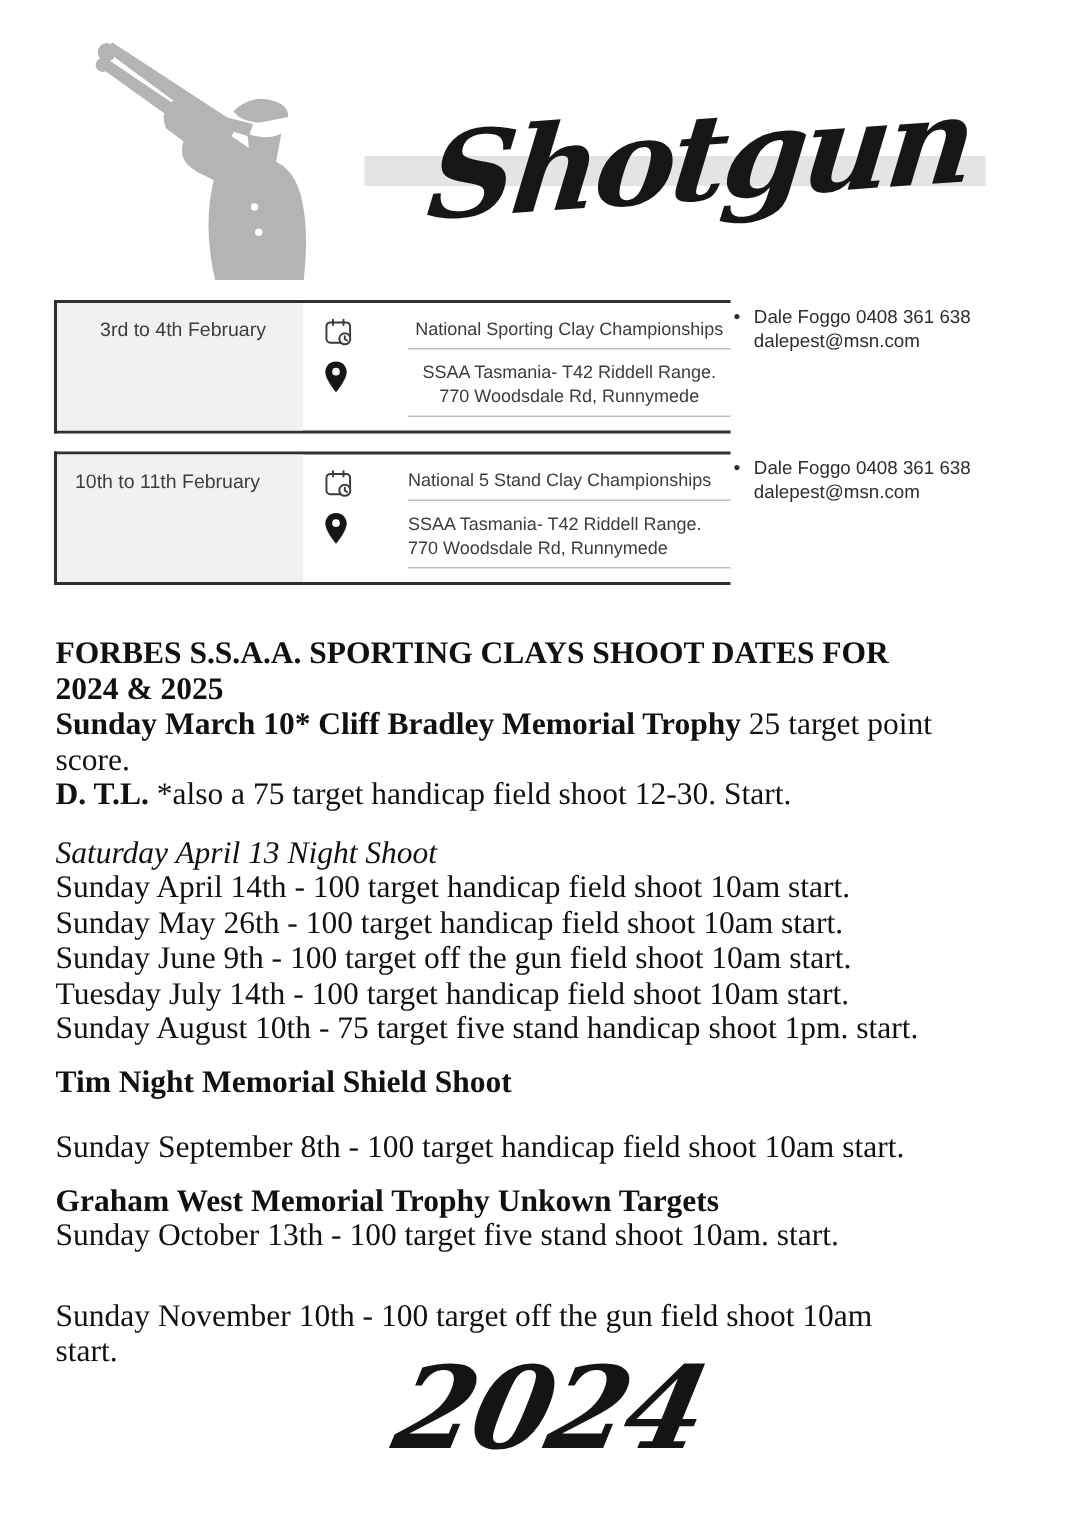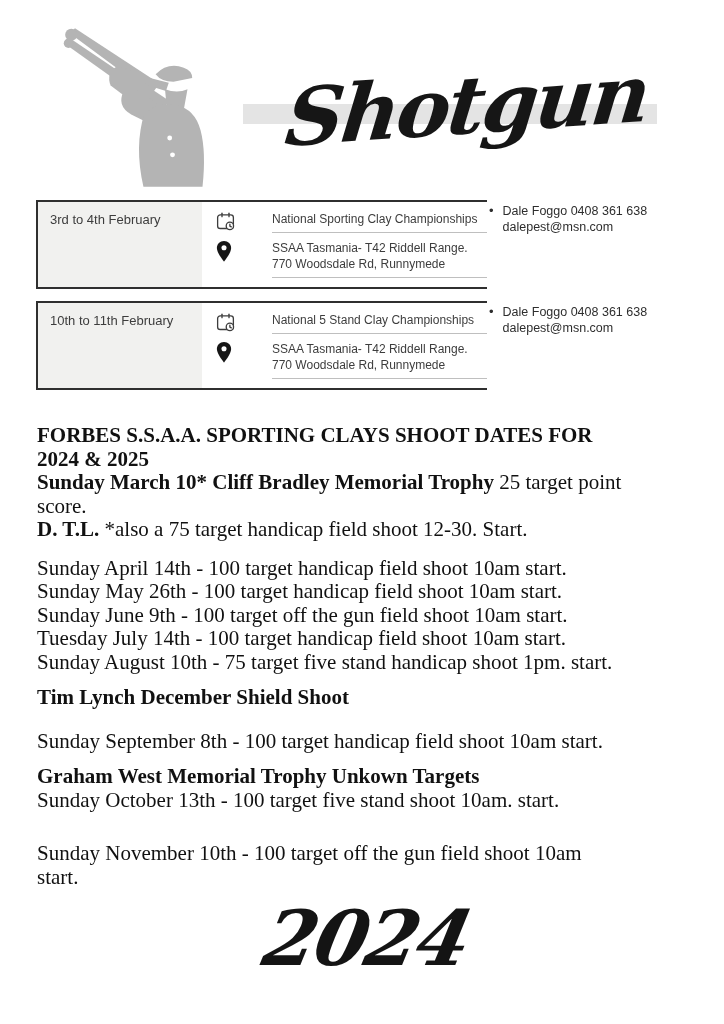--- a/index.html
+++ b/index.html
@@ -18,21 +18,21 @@
     font-size:80px; line-height:136px; text-align:center; color:#161616;
     transform:skewX(-10deg) rotate(-4deg); letter-spacing:-3px; white-space:nowrap;
   }
 
   
   .event-block {
     position:absolute; left:36px; width:451px; height:89px; box-sizing:border-box;
     border-top:2px solid var(--rule_dark); border-bottom:2px solid var(--rule_dark);
     border-left:2px solid var(--rule_dark);
   }
-  #event-block-1 { top:200px; }
+  #event-block-1 { top:200px;text-align:center; }
   #event-block-2 { top:301px; }
   .date-panel {
     position:absolute; left:0; top:0; bottom:0; width:164px; background:var(--panel);
     box-sizing:border-box; padding:10px 8px 0 12px;
     font-size:13px; color:var(--text_gray);
   }
   .details { position:absolute; left:177px; top:9px; right:0; }
   .detail-row { display:flex; gap:11px; margin-bottom:7px; align-items:flex-start; }
   .detail-icon { width:22px; flex:none; }
   .detail-icon svg { display:block; }
@@ -170,27 +170,28 @@
       <span>dalepest@msn.com</span>
     </span>
   </div>
 
   <div class="schedule">
     <div class="sched-heading">FORBES S.S.A.A. SPORTING CLAYS SHOOT DATES FOR 2024 &amp; 2025</div>
     <div>
         <div class="line bold-lead"><span class="b">Sunday March 10* Cliff Bradley Memorial Trophy</span><span> 25 target point score.</span></div>
         <div class="line bold-lead"><span class="b">D. T.L.</span><span> *also a 75 target handicap field shoot 12-30. Start.</span></div>
         <div class="sp-md"></div>
+        <div class="line italic">Saturday April 13 Night Shoot</div>
         <div class="line text">Sunday April 14th - 100 target handicap field shoot 10am start.</div>
         <div class="line text">Sunday May 26th - 100 target handicap field shoot 10am start.</div>
         <div class="line text">Sunday June 9th - 100 target off the gun field shoot 10am start.</div>
         <div class="line text">Tuesday July 14th - 100 target handicap field shoot 10am start.</div>
         <div class="line text">Sunday August 10th - 75 target five stand handicap shoot 1pm. start.</div>
         <div class="sp-sm"></div>
-        <div class="line heading">Tim Lynch December Shield Shoot</div>
+        <div class="line heading">Tim Night Memorial Shield Shoot</div>
         <div class="sp-lg"></div>
         <div class="line text">Sunday September 8th - 100 target handicap field shoot 10am start.</div>
         <div class="sp-sm"></div>
         <div class="line heading">Graham West Memorial Trophy Unkown Targets</div>
         <div class="line text">Sunday October 13th - 100 target five stand shoot 10am. start.</div>
         <div class="sp-xl"></div>
         <div class="line text">Sunday November 10th - 100 target off the gun field shoot 10am start.</div>
       </div>
   </div>
 

